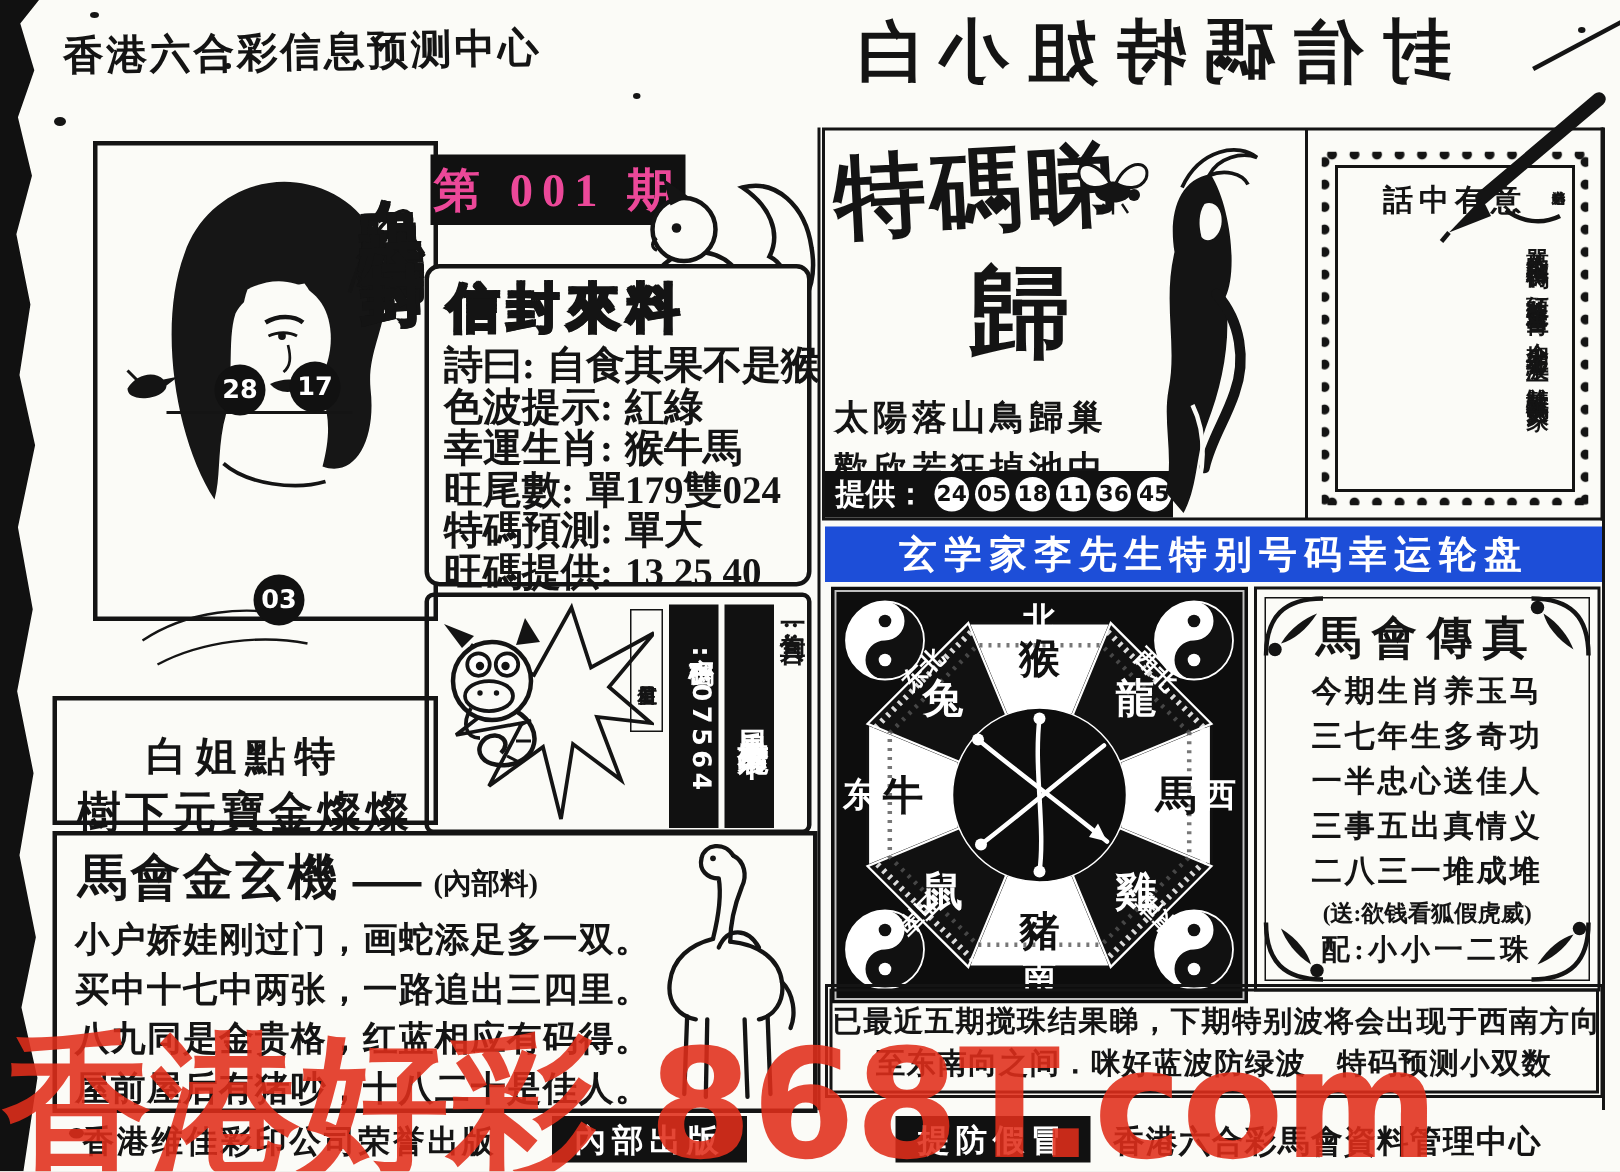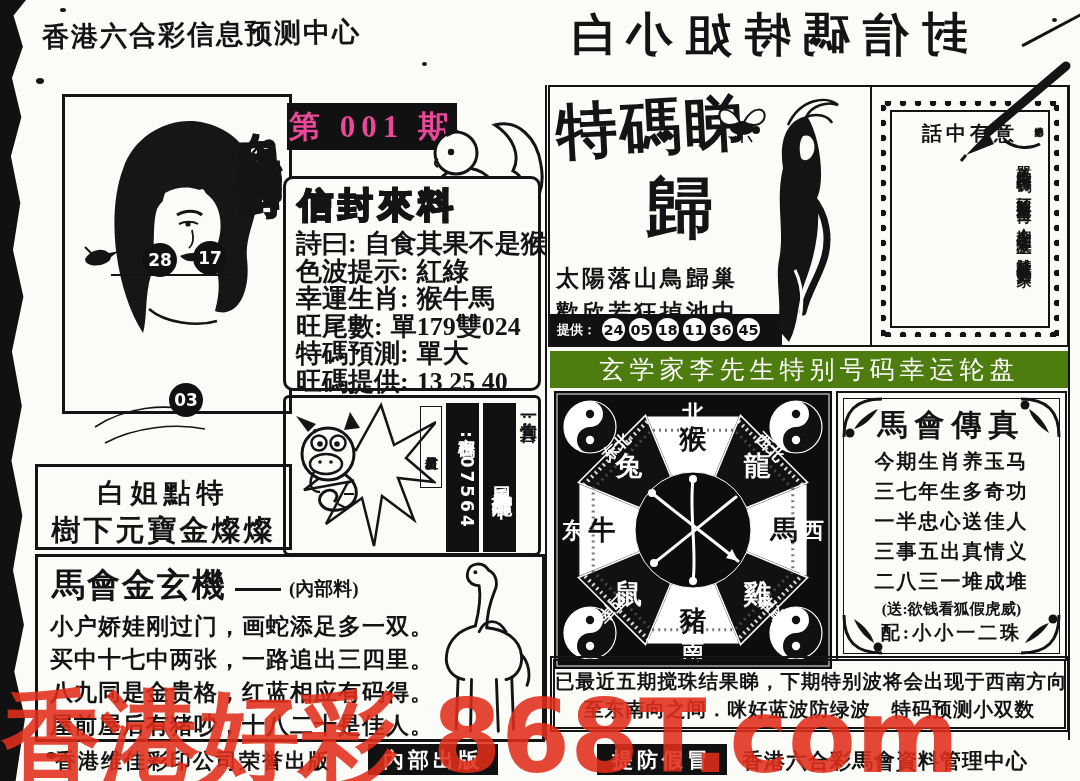--- a/index.html
+++ b/index.html
@@ -29,21 +29,21 @@
     font-weight:900; letter-spacing:13px; white-space:nowrap; }
   .mchar { display:inline-block; transform:scaleX(-1); }
 
   
   .portrait-box { left:62px; top:94px; width:230px; height:320px; border:3px solid #141414; }
   .ball { background:#111; color:#fff; border-radius:50%; font-weight:800;
     font-family:"DejaVu Sans",sans-serif; display:flex; align-items:center; justify-content:center; }
   .v-title { left:234px; top:100px; height:376px; width:60px; writing-mode:vertical-rl;
     font-size:42px; font-weight:900; letter-spacing:7px; transform:rotate(-2deg); line-height:60px; }
   .point-box { left:35px; top:464px; width:257px; height:86px; border:3px solid #141414; text-align:center; }
-  .point-t { font-size:27px; font-weight:800; letter-spacing:6px; margin-top:8px; }
+  .point-t { font-size:27px; font-weight:800; letter-spacing:6px; margin-top:19px; }
   .point-l { font-size:29px; font-weight:800; letter-spacing:3px; }
   .golden-box { left:35px; top:554px; width:510px; height:188px; border:3px solid #141414; overflow:hidden; }
   .golden-head { display:flex; align-items:center; padding:6px 0 2px 14px; }
   .golden-title { font-size:33px; font-weight:900; letter-spacing:2px; }
   .golden-dash { width:46px; height:3px; background:#141414; margin:8px 8px 0 8px; }
   .golden-sub { font-size:19px; font-weight:700; margin-top:6px; }
   .golden-line { font-size:23px; font-weight:700; padding-left:12px; line-height:33px; letter-spacing:1px; white-space:nowrap; }
 
   
   .issue-box { left:287px; top:103px; width:170px; height:47px; background:#111; color:#ec4899;
@@ -65,21 +65,21 @@
     font-size:17px; font-weight:800; letter-spacing:2px; }
 
   
   .tema-box { left:548px; top:85px; width:324px; height:262px; border:2px solid #141414; overflow:visible; }
   .tema-title { left:6px; top:0px; font-size:61px; font-weight:900; letter-spacing:3px;
     transform:rotate(-3deg); white-space:nowrap; }
   .tema-tail { left:96px; top:76px; font-size:68px; font-weight:900; }
   .tema-poem { left:6px; font-size:23px; font-weight:800; letter-spacing:3px; white-space:nowrap; }
   .provide-bar { left:0; bottom:0; width:232px; height:31px; background:#111; display:flex;
     align-items:center; padding-left:7px; gap:4px; }
-  .provide-label { color:#fff; font-size:13px; font-weight:800; margin-right:2px; }
+  .provide-label { color:#fff; font-size:20px; font-weight:800; margin-right:2px; }
   .chip { width:23px; height:23px; background:#fff; border-radius:50%; color:#111;
     font-size:14.5px; font-weight:800; font-family:"DejaVu Sans",sans-serif;
     display:flex; align-items:center; justify-content:center; }
 
   
   .stamp-region { left:872px; top:85px; width:197px; height:262px;
     border-top:2px solid #141414; border-right:2px solid #141414; border-bottom:2px solid #141414; }
   .stamp { left:9px; top:14px; width:178px; height:236px; background:#fbfbf7; }
   .perf-t { position:absolute; top:0; left:0; right:0; height:9px;
     background:radial-gradient(circle at 7px 2px,#141414 3px,transparent 3.6px);
@@ -94,22 +94,22 @@
     background:radial-gradient(circle at 7px 7px,#141414 3px,transparent 3.6px);
     background-size:9px 15px; background-repeat:repeat-y; }
   .stamp-inner { position:absolute; inset:9px; border:2px solid #141414; }
   .stamp-title { text-align:center; font-size:20px; font-weight:900; letter-spacing:4px; margin-top:8px; }
   .stamp-note { position:absolute; right:3px; top:8px; writing-mode:vertical-rl; font-size:9px; font-weight:700; }
   .stamp-lines { position:absolute; left:10px; right:14px; top:42px; bottom:8px;
     writing-mode:vertical-rl; display:flex; }
   .stamp-line { font-size:15px; font-weight:800; letter-spacing:2px; margin-left:8px; line-height:20px; }
 
   
-  .wheel-header { left:550px; top:351px; width:519px; height:37px; background:#4d7c0f; color:#fff;
-    font-size:25px; font-weight:400; letter-spacing:5px; white-space:nowrap; }
+  .wheel-header { left:550px; top:351px; width:519px; height:37px; background:#1d4ed8; color:#fff;
+    font-size:25px; font-weight:700; letter-spacing:5px; white-space:nowrap; }
   .wheel-wrap { left:554px; top:391px; width:278px; height:278px; }
 
   
   .fax { left:836px; top:391px; width:231px; height:270px; background:#fbfbf7; border:2px solid #141414; }
   .fax-inner { position:absolute; inset:5px; border:1.5px solid #141414; }
   .fax-title { text-align:center; font-size:30px; font-weight:900; letter-spacing:7px; margin-top:12px; }
   .fax-line { text-align:center; font-size:20px; font-weight:800; letter-spacing:2px; line-height:30px; white-space:nowrap; }
   .fax-gift { text-align:center; font-size:15.5px; font-weight:800; margin-top:3px; white-space:nowrap; }
   .fax-pair { text-align:center; font-size:19px; font-weight:800; letter-spacing:3px; }
   .fax-corner { position:absolute; width:44px; height:44px; }

